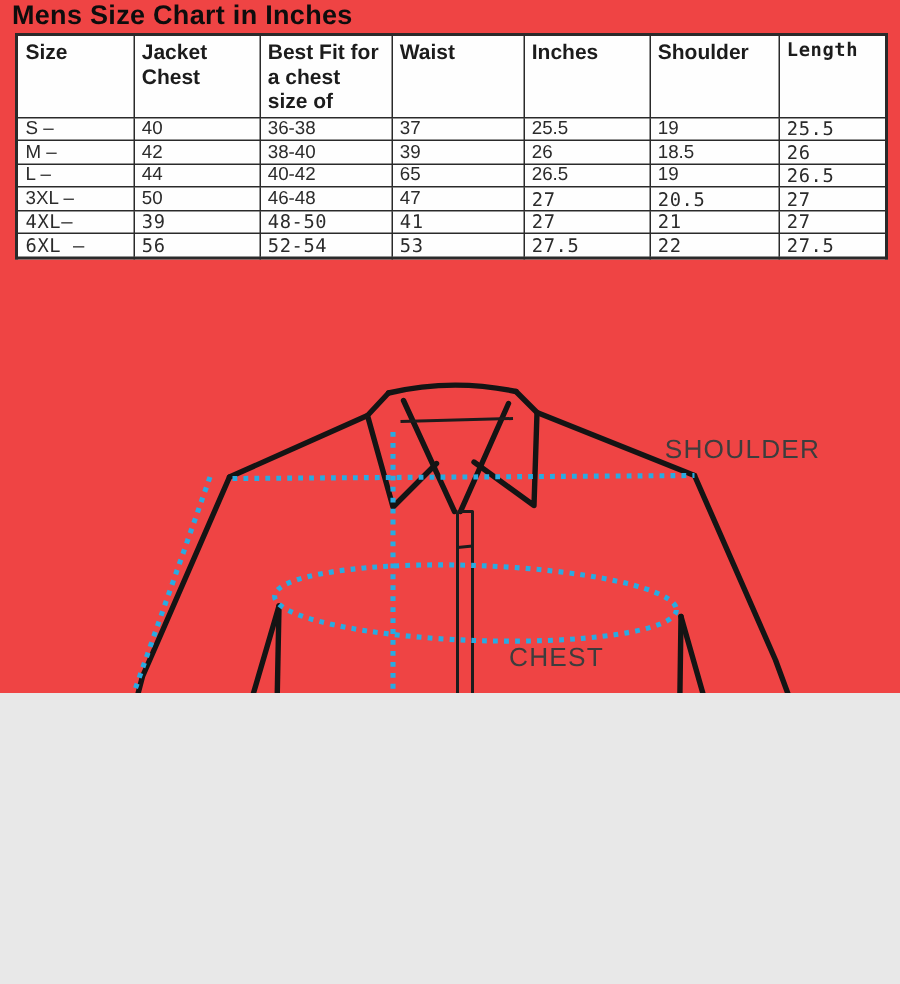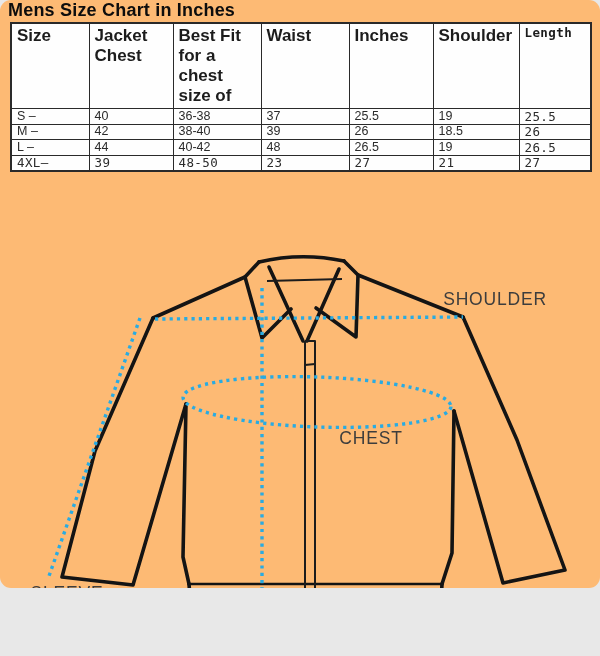--- a/index.html
+++ b/index.html
@@ -1,37 +1,37 @@
 <!DOCTYPE html>
 <html><head>
 <meta charset="utf-8">
 <style>
   html,body{margin:0;padding:0;background:#e8e8e8;}
   .page{
-    position:relative;width:600px;height:588px;background:#fdba74;
-    font-family:"Liberation Sans",sans-serif;overflow:hidden;margin:0 auto;border-radius:11px;
+    position:relative;width:600px;height:462px;background:#ef4444;
+    font-family:"Liberation Sans",sans-serif;overflow:hidden;margin:0 auto;
   }
   .title{
     position:absolute;left:8px;top:0px;font-size:18px;font-weight:bold;
     color:#0d0d0d;letter-spacing:.2px;
   }
   table.size-chart{
     position:absolute;left:10px;top:22px;width:580px;
     border-collapse:collapse;table-layout:fixed;background:#fefefe;
     border:2px solid #2a2a2a;
   }
   .size-chart col.c0{width:78px}
   .size-chart col.c1{width:84px}
   .size-chart col.c2{width:88px}
   .size-chart col.c3{width:88px}
   .size-chart col.c4{width:84px}
   .size-chart col.c5{width:86px}
   .size-chart col.c6{width:72px}
   .size-chart th{
-    border:1px solid #2a2a2a;font-size:17px;font-weight:bold;color:#1c1c1c;
+    border:1px solid #2a2a2a;font-size:14px;font-weight:bold;color:#1c1c1c;
     text-align:left;vertical-align:top;padding:2px 5px;height:41px;line-height:1.18;
   }
   .size-chart td{
     border:1px solid #2a2a2a;font-size:12.5px;color:#2b2b2b;
     padding:0 5px;height:14.5px;line-height:1.05;vertical-align:middle;
   }
   .size-chart .mono{
     font-family:"DejaVu Sans Mono",monospace;font-size:12.5px;letter-spacing:.4px;
   }
   .diagram{position:absolute;left:0;top:246px;width:600px;height:410px;}
@@ -85,33 +85,51 @@
           <td>38-40</td>
           <td>39</td>
           <td>26</td>
           <td>18.5</td>
           <td class="mono">26</td>
         </tr>
         <tr>
           <td>L –</td>
           <td>44</td>
           <td>40-42</td>
-          <td>48</td>
+          <td>65</td>
           <td>26.5</td>
           <td>19</td>
           <td class="mono">26.5</td>
         </tr>
         <tr>
+          <td>3XL –</td>
+          <td>50</td>
+          <td>46-48</td>
+          <td>47</td>
+          <td class="mono">27</td>
+          <td class="mono">20.5</td>
+          <td class="mono">27</td>
+        </tr>
+        <tr>
           <td class="mono">4XL–</td>
           <td class="mono">39</td>
           <td class="mono">48-50</td>
-          <td class="mono">23</td>
+          <td class="mono">41</td>
           <td class="mono">27</td>
           <td class="mono">21</td>
           <td class="mono">27</td>
+        </tr>
+        <tr>
+          <td class="mono">6XL –</td>
+          <td class="mono">56</td>
+          <td class="mono">52-54</td>
+          <td class="mono">53</td>
+          <td class="mono">27.5</td>
+          <td class="mono">22</td>
+          <td class="mono">27.5</td>
         </tr>
       </tbody>
   </table>
 
   <div class="diagram">
     <svg width="600" height="410" viewBox="0 0 600 410">
 
       <g fill="none" stroke="#141414" stroke-width="3.6" stroke-linejoin="round" stroke-linecap="round">
 
         <path d="M259,16 Q301,6 344,15"></path>

